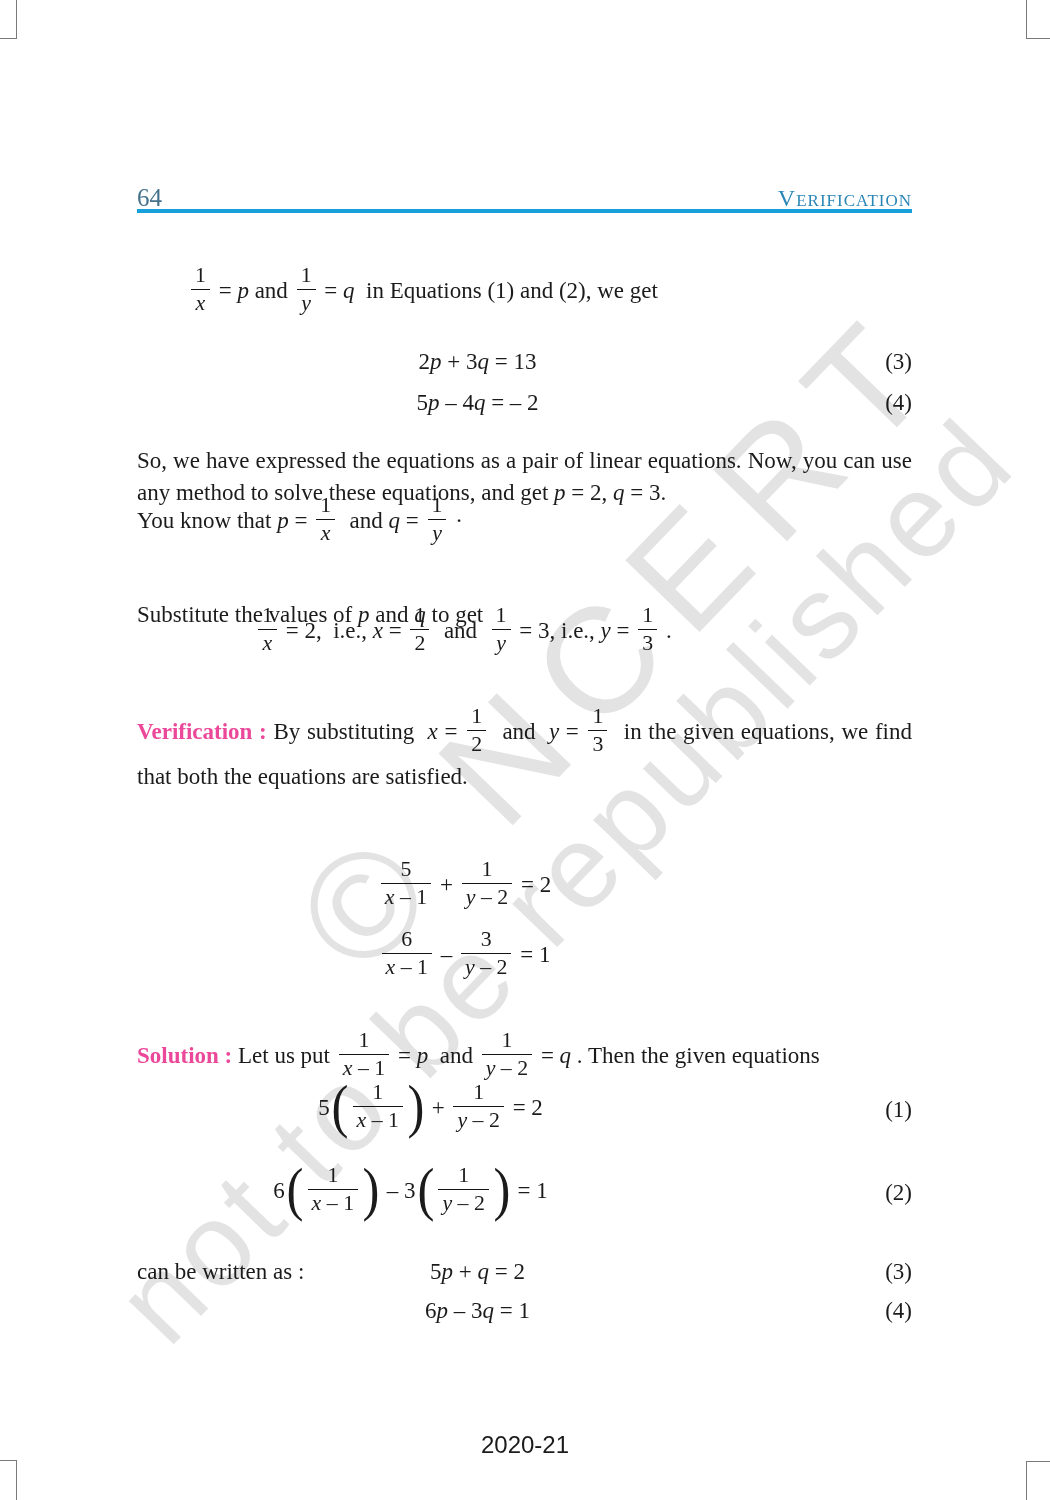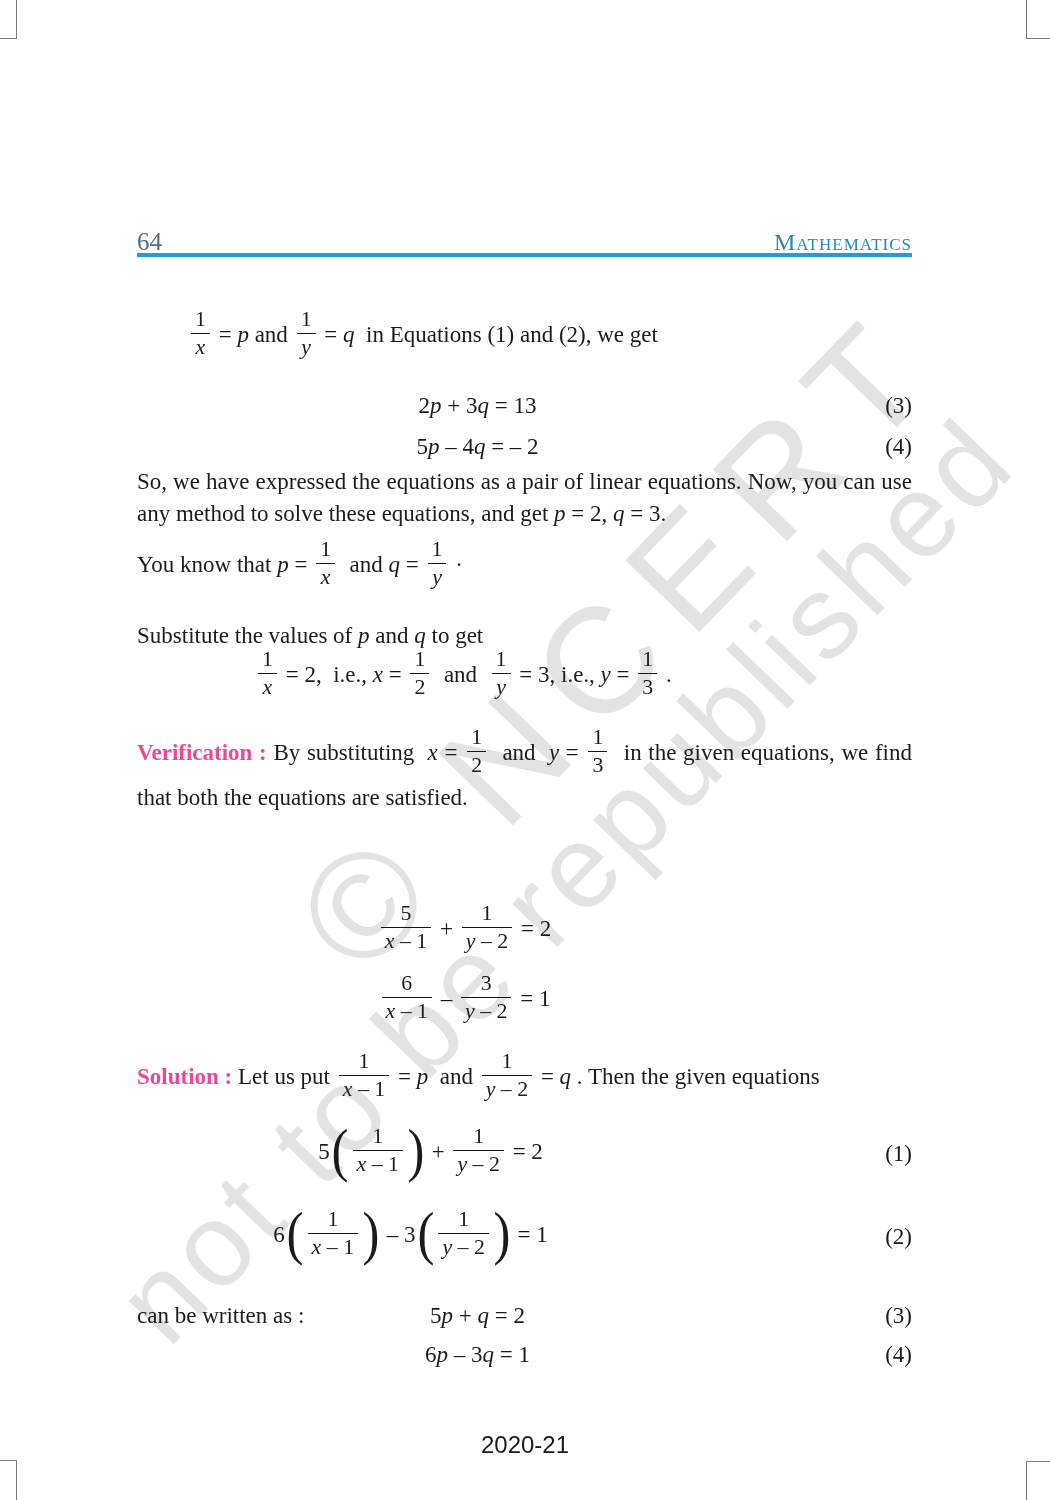--- a/index.html
+++ b/index.html
@@ -18,21 +18,21 @@
   
   .wm{position:absolute;white-space:nowrap;font-family:"Liberation Sans",sans-serif;
       color:rgba(40,40,40,0.13);pointer-events:none;z-index:0;}
   .wm1{left:620px;top:640px;font-size:150px;letter-spacing:26px;
        transform:translate(-50%,-50%) rotate(-46deg);}
   .wm2{left:565px;top:880px;font-size:118px;letter-spacing:6px;
        transform:translate(-50%,-50%) rotate(-46deg);}
   
   .content{position:absolute;left:137px;top:0;width:775px;height:100%;z-index:1;
            font-size:23px;line-height:1.38;}
-  .blk{position:absolute;left:0;width:100%;margin-top:44px;}
+  .blk{position:absolute;left:0;width:100%;}
   .pagehead{top:181px;display:flex;justify-content:space-between;align-items:baseline;}
   .pgnum{color:#46718c;font-size:25px;}
   .runtitle{color:#2b86b8;font-size:24px;font-variant:small-caps;letter-spacing:1px;}
   .rule{top:209px;height:4px;background:#18a0dd;}
   .jp{text-align:justify;}
   .blab{color:#ec4899;font-weight:bold;}
   .mathline{white-space:nowrap;}
   .ind1{padding-left:51px;}
   .ind2{padding-left:118px;}
   
@@ -72,21 +72,21 @@
   <div class="crop c-br-v"></div>
   <div class="crop c-br-h"></div>
 
   <div class="wm wm1">© NCERT</div>
   <div class="wm wm2">not to be republished</div>
 
   <div class="content">
 
     <div class="blk pagehead">
       <span class="pgnum">64</span>
-      <span class="runtitle">Mathematics</span>
+      <span class="runtitle">Verification</span>
     </div>
     <div class="blk rule"></div>
 
 
     <div class="blk mathline ind1" style="top:266px;"><span class="frac"><span class="fn">1</span><span class="fd"><i>x</i></span></span> = <i>p</i> and <span class="frac"><span class="fn">1</span><span class="fd"><i>y</i></span></span> = <i>q</i>&nbsp; in Equations (1) and (2), we get</div>
 
     <div class="blk eqrow s18" style="top:346px;">
       <div class="eq"><span class="m">2<i>p</i> + 3<i>q</i> =&nbsp;13</span></div>
       <span class="eqnum">(3)</span>
     </div>

